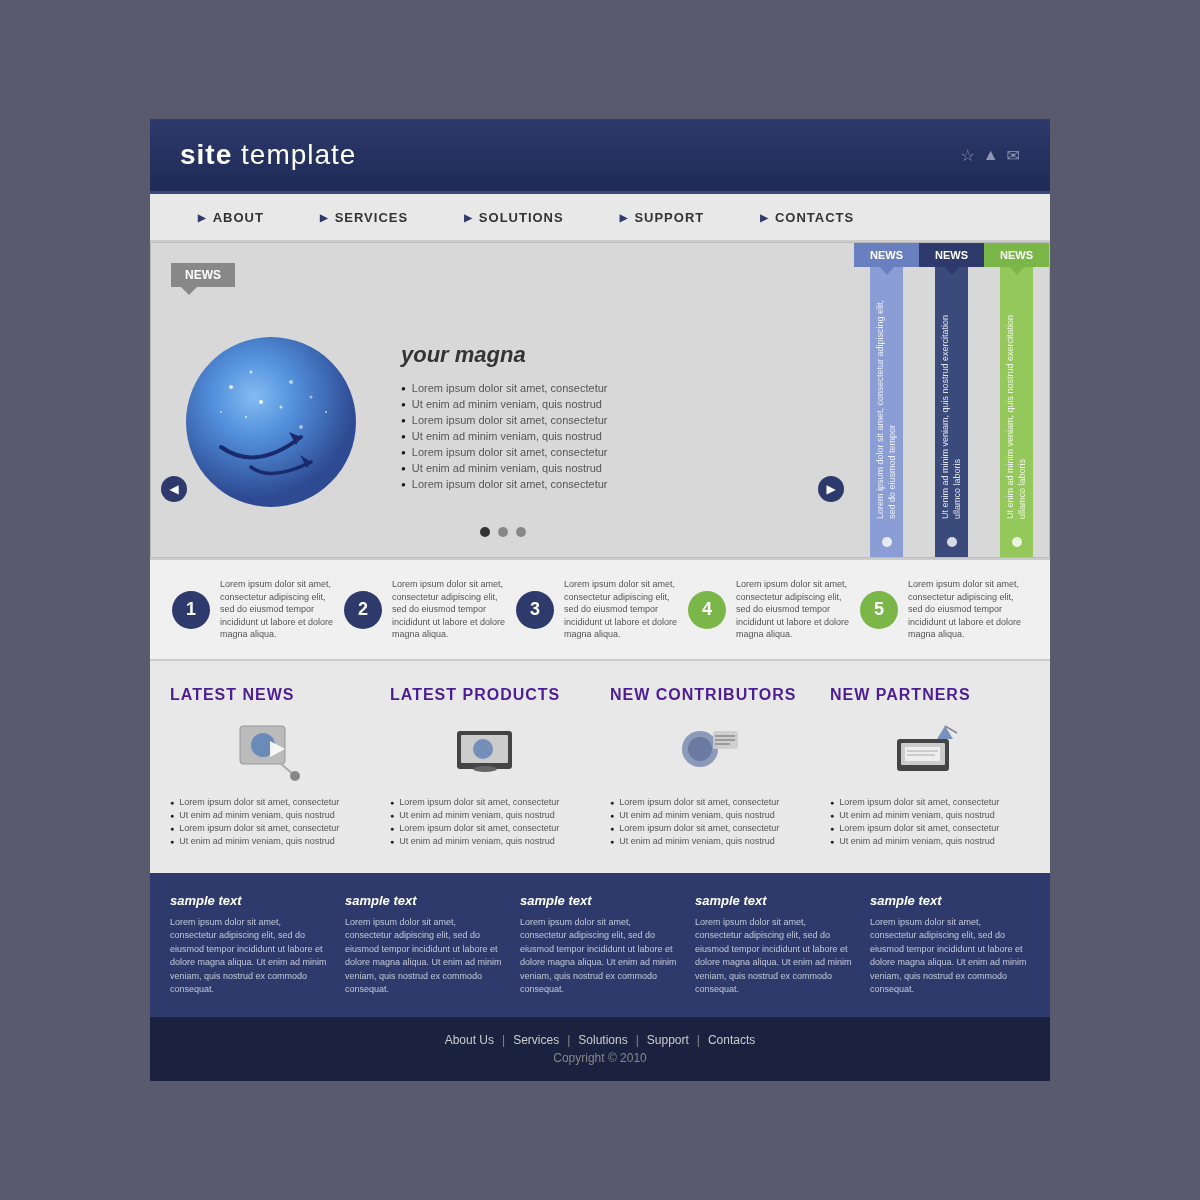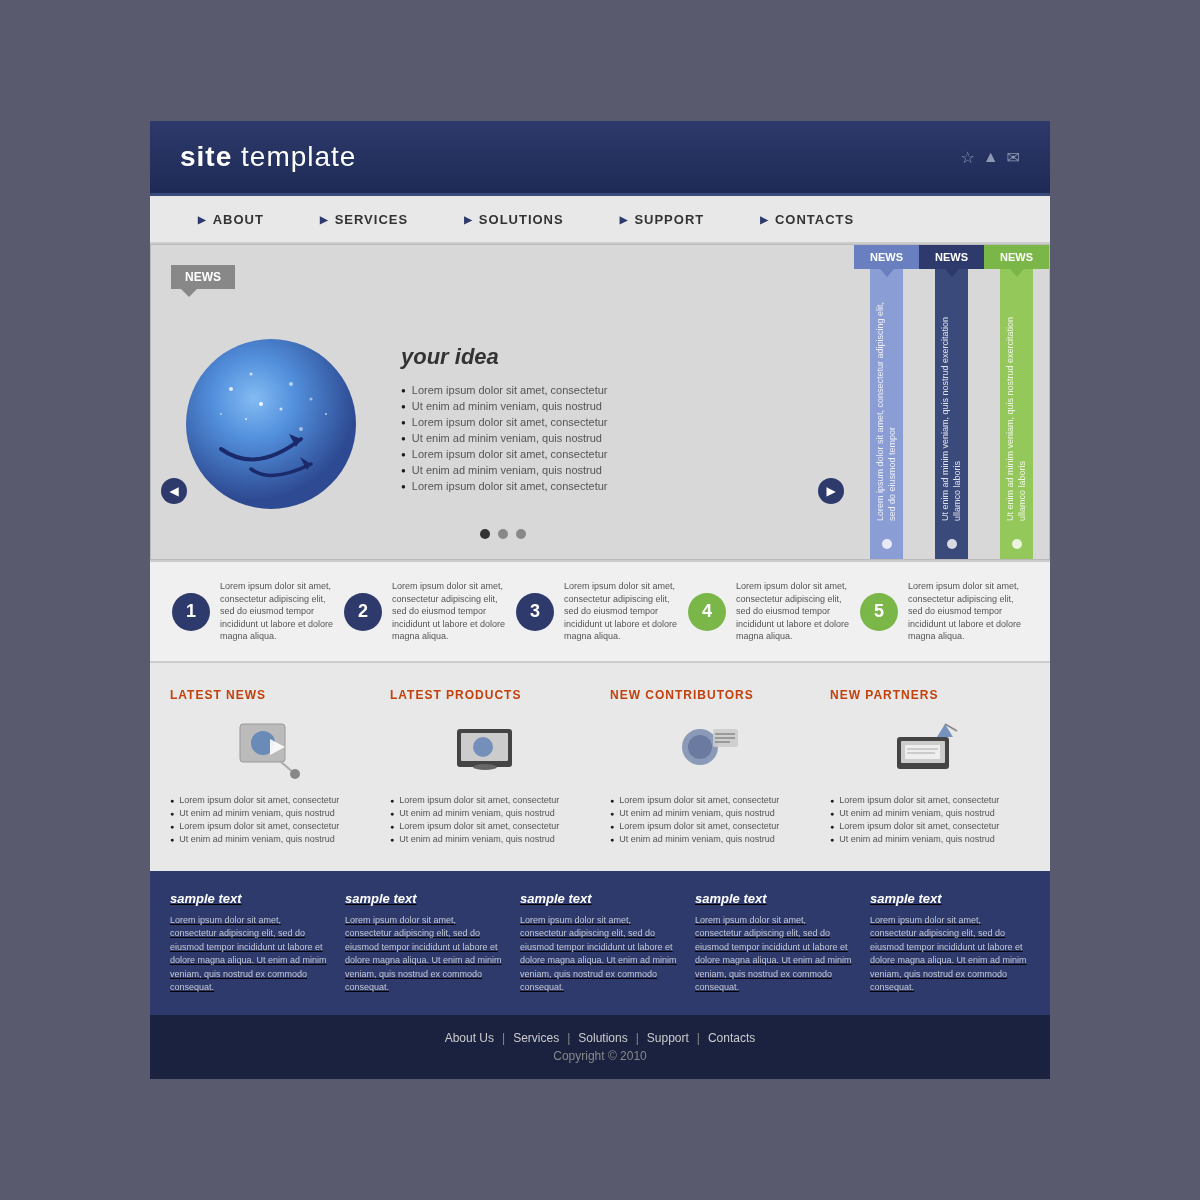--- a/index.html
+++ b/index.html
@@ -276,25 +276,25 @@
 
     
     .features-section {
       background: #e8e8e8;
       padding: 25px 20px;
       display: grid;
       grid-template-columns: repeat(4, 1fr);
       gap: 20px;
     }
     .feature-col h3 {
-      font-size: 12px;
+      font-size: 16px;
       font-weight: bold;
       text-transform: uppercase;
       letter-spacing: 1px;
-      color: #c2410c;
+      color: #4c1d95;
       margin-bottom: 12px;
     }
     .feature-icon-area {
       width: 100%;
       height: 70px;
       display: flex;
       align-items: center;
       justify-content: center;
       margin-bottom: 10px;
     }
@@ -320,21 +320,20 @@
       font-size: 7px;
     }
 
     
     .footer-top {
       background: #2d3a6b;
       padding: 20px 20px;
       display: grid;
       grid-template-columns: repeat(5, 1fr);
       gap: 15px;
-      text-decoration: underline;
     }
     .footer-col h4 {
       font-size: 13px;
       font-weight: bold;
       color: #fff;
       margin-bottom: 8px;
       font-style: italic;
     }
     .footer-col p {
       font-size: 9px;
@@ -440,21 +439,21 @@
 
             <path d="M50,130 Q85,155 130,120" stroke="#1a2a6b" stroke-width="4" fill="none" stroke-linecap="round"></path>
             <polygon points="130,120 118,115 125,128" fill="#1a2a6b"></polygon>
 
             <path d="M80,150 Q100,165 140,145" stroke="#1a2a6b" stroke-width="3.5" fill="none" stroke-linecap="round"></path>
             <polygon points="140,145 129,138 136,151" fill="#1a2a6b"></polygon>
           </svg>
         </div>
 
         <div class="hero-text">
-          <h2>your idea</h2>
+          <h2>your magna</h2>
           <ul>
             <li>Lorem ipsum dolor sit amet, consectetur</li>
             <li>Ut enim ad minim veniam, quis nostrud</li>
             <li>Lorem ipsum dolor sit amet, consectetur</li>
             <li>Ut enim ad minim veniam, quis nostrud</li>
             <li>Lorem ipsum dolor sit amet, consectetur</li>
             <li>Ut enim ad minim veniam, quis nostrud</li>
             <li>Lorem ipsum dolor sit amet, consectetur</li>
           </ul>
         </div>

